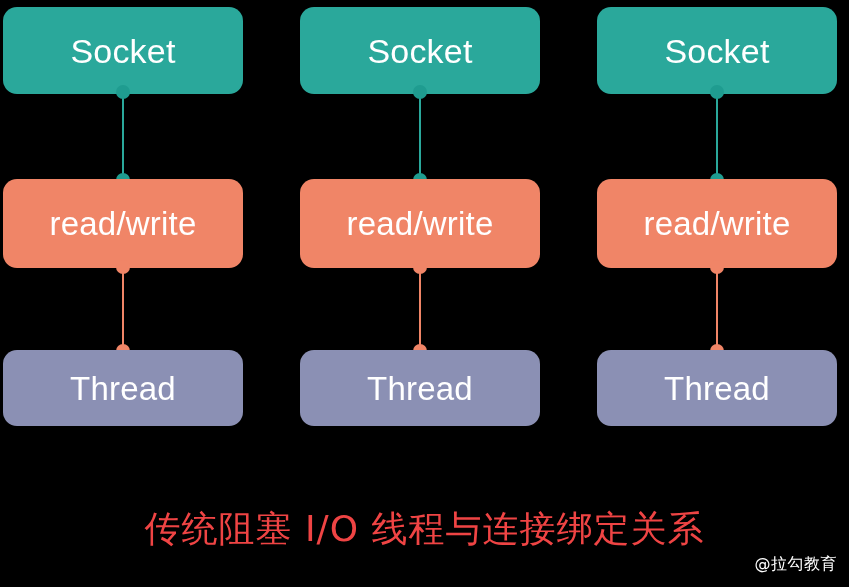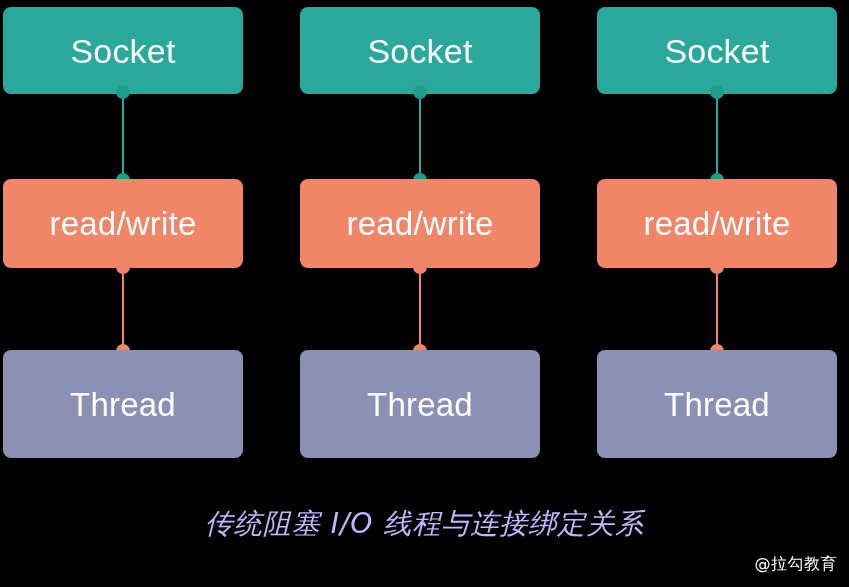--- a/index.html
+++ b/index.html
@@ -30,21 +30,21 @@
   }
   .col-0 { left: 3px; }
   .col-1 { left: 300px; }
   .col-2 { left: 597px; }
 
   
   .node {
     position: absolute;
     left: 0;
     width: 240px;
-    border-radius: 8px;
+    border-radius: 14px;
     display: flex;
     align-items: center;
     justify-content: center;
     color: #ffffff;
     letter-spacing: 0.2px;
     box-sizing: border-box;
   }
   .node-label {
     font-weight: 400;
     line-height: 1;
@@ -60,21 +60,21 @@
 
   .node.rw {
     top: 179px;
     height: 89px;
     background: #f08567;
   }
   .node.rw .node-label { font-size: 33px; }
 
   .node.thread {
     top: 350px;
-    height: 108px;
+    height: 76px;
     background: #8b90b4;
   }
   .node.thread .node-label { font-size: 33px; }
 
   
   .connector {
     position: absolute;
     left: 119px;
     width: 2px;
   }
@@ -110,25 +110,24 @@
   .connector.salmon .line { background: #f08567; }
   .connector.salmon .dot { background: #f08567; }
 
   
   #caption {
     position: absolute;
     left: 0;
     right: 0;
     top: 505px;
     text-align: center;
-    color: #c4b5fd;
-    font-size: 28px;
+    color: #ef4444;
+    font-size: 36px;
     letter-spacing: 1px;
     font-family: "DejaVu Sans", "Liberation Sans", sans-serif;
-    font-style: italic;
   }
 
   
   #watermark {
     position: absolute;
     right: 12px;
     bottom: 12px;
     color: #ffffff;
     font-size: 16px;
     letter-spacing: 0.5px;

